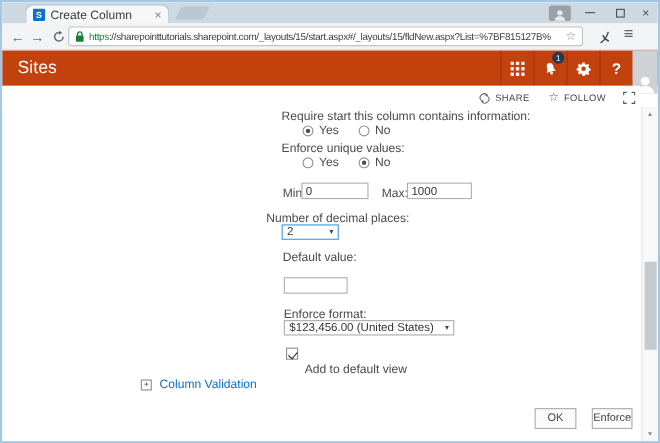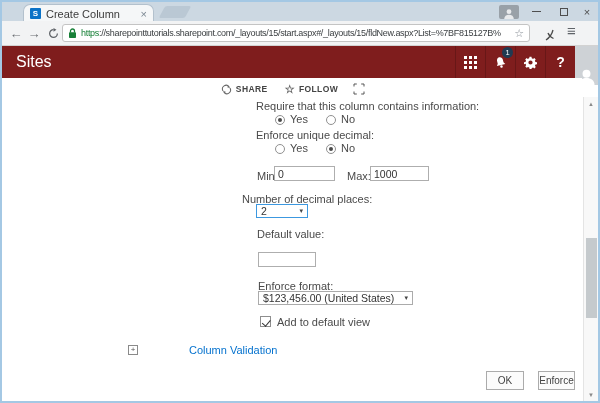--- a/index.html
+++ b/index.html
@@ -35,70 +35,70 @@
   .addr { position:absolute; left:60px; top:3px; width:468px; height:18px; background:#fff;
           border:1px solid #c4c4c4; border-radius:3px; display:flex; align-items:center;
           gap:4px; padding:0 5px; overflow:hidden; }
   .url { font-size:9px; letter-spacing:-0.3px; white-space:nowrap; overflow:hidden; color:#3c4043; flex:1; }
   .url .scheme { color:#188038; }
   .addr-star { flex:none; color:#8d939a; font-size:11px; line-height:10px; }
   .ext-icon { position:absolute; left:543px; top:6px; }
   .menu-icon { position:absolute; left:565px; top:1px; font-size:15px; color:#5f6368; }
 
   
-  .suitebar { position:absolute; left:0; top:44px; right:0; height:32px; background:#7f1d1d; }
+  .suitebar { position:absolute; left:0; top:44px; right:0; height:32px; background:#c2410c; }
   .suite-title { position:absolute; left:14px; top:0; height:32px; line-height:32px;
                  color:#fff; font-size:16px; font-weight:400; }
   .suite-icons { position:absolute; right:23px; top:0; height:32px; display:flex; }
   .suite-tile { width:30px; height:32px; display:flex; align-items:center; justify-content:center;
                 border-left:1px solid rgba(0,0,0,0.18); position:relative; color:#fff; }
   .suite-tile .q { font-size:14px; font-weight:bold; color:#fff; }
   .badge { position:absolute; top:1px; right:2px; width:11px; height:11px; border-radius:50%;
            background:#1f3a52; color:#fff; font-size:7.5px; display:flex; align-items:center;
            justify-content:center; }
   .avatar-tile { position:absolute; right:0; top:44px; width:23px; height:39px; background:#ced2d6;
                  display:flex; align-items:flex-end; justify-content:center; overflow:hidden; }
 
   
   .cmdrow { position:absolute; left:0; top:76px; right:16px; height:22px; background:#fff;
-            display:flex; justify-content:center; align-items:center; gap:5px; padding-right:4px;font-weight:bold; }
+            display:flex; justify-content:flex-end; align-items:center; gap:5px; padding-right:4px; }
   .cmd { display:flex; align-items:center; gap:4px; font-size:8.5px; color:#444;
          letter-spacing:0.4px; padding:0 6px; }
   .cmd .star { font-size:11px; color:#666; line-height:9px; }
   .focus-btn { margin-left:4px; display:flex; align-items:center; }
 
   
   .scrollbar { position:absolute; right:0; top:95px; width:15px; bottom:0; background:#f8f8f8;
                border-left:1px solid #e4e4e4; }
   .scroll-arrow { position:absolute; left:0; width:14px; height:13px; color:#8a8a8a; font-size:6px;
                   display:flex; align-items:center; justify-content:center; }
   .scroll-thumb { position:absolute; left:2px; width:11px; top:141px; height:80px; background:#c5cacd; }
 
   
   .flabel { position:absolute; font-size:11px; color:#4a4a4a; white-space:nowrap; }
-  .radio-row { position:absolute; display:flex; align-items:flex-end; font-size:11px; color:#4a4a4a;padding-left:12px; }
+  .radio-row { position:absolute; display:flex; align-items:center; font-size:11px; color:#4a4a4a;padding-left:12px; }
   .radio { display:inline-block; width:10px; height:10px; border:1px solid #909090; border-radius:50%;
            background:#fff; position:relative; flex:none; }
   .radio.sel::after { content:""; position:absolute; left:2px; top:2px; width:4px; height:4px;
                       border-radius:50%; background:#4a4a4a; }
   .rlabel { margin-left:5px; }
   .gap { display:inline-block; width:18px; }
   .ti { position:absolute; border:1px solid #aeaeae; height:15px; font-size:10.5px; padding:0 3px;
         font-family:"Liberation Sans",sans-serif; color:#333; background:#fff; outline:none; }
   .dd { position:absolute; border:1px solid #ababab; background:#fff; display:flex; align-items:center;
         font-size:10.5px; color:#333; padding:0 4px; }
   .dd .arrow { margin-left:auto; font-size:7px; color:#444; }
   .dd.focused { border-color:#3c98e0; }
   .checkbox { position:absolute; width:11px; height:11px; border:1px solid #8e8e8e; background:#fff; }
   .checkbox.checked::after { content:""; position:absolute; left:2.5px; top:0.5px; width:3.5px; height:6.5px;
                              border:solid #333; border-width:0 1.6px 1.6px 0; transform:rotate(40deg); }
   .colval { position:absolute; left:126px; top:342px; display:flex; align-items:center; gap:7px; }
   .expand-box { width:10px; height:10px; border:1px solid #8a8a8a; font-size:8px; line-height:8px;
                 text-align:center; color:#555; background:#fff; }
-  .colval-link { font-size:11px; color:#0572ce; text-decoration:none;margin-left:44px; }
+  .colval-link { font-size:11px; color:#0572ce; text-decoration:none; }
   .btn { position:absolute; height:19px; border:1px solid #ababab; background:#fbfbfb; font-size:10px;
          color:#444; text-align:center; line-height:17px; }
 </style>
 </head>
 <body>
 
 <div id="window">
 
   <div class="tabstrip">
     <div class="tab">
@@ -203,30 +203,30 @@
       <span class="star">☆</span>
       <span>FOLLOW</span>
     </div>
     <div class="focus-btn">
       <svg width="12" height="12" viewBox="0 0 12 12">
         <path d="M1 3.5V1h2.8M8.2 1H11v2.5M11 8.5V11H8.2M3.8 11H1V8.5" fill="none" stroke="#555" stroke-width="1"></path>
       </svg>
     </div>
   </div>
 
-  <div class="flabel" style="left:254px; top:98px">Require that this column contains information:</div>
+  <div class="flabel" style="left:254px; top:98px">Require start this column contains information:</div>
   <div class="radio-row" style="left:261px; top:111px">
     <span class="radio sel"></span>
     <span class="rlabel">Yes</span>
     <span class="gap"></span>
     <span class="radio"></span>
     <span class="rlabel">No</span>
   </div>
 
-  <div class="flabel" style="left:254px; top:127px">Enforce unique decimal:</div>
+  <div class="flabel" style="left:254px; top:127px">Enforce unique values:</div>
   <div class="radio-row" style="left:261px; top:140px">
     <span class="radio"></span>
     <span class="rlabel">Yes</span>
     <span class="gap"></span>
     <span class="radio sel"></span>
     <span class="rlabel">No</span>
   </div>
 
   <div class="flabel" style="left:255px; top:168px">Min:</div>
   <input class="ti" style="left: 272px; top: 164px; width: 61px;" value="0">
@@ -242,21 +242,21 @@
   <div class="flabel" style="left:255px; top:226px">Default value:</div>
   <input class="ti" style="left: 256px; top: 250px; width: 58px;" value="">
 
   <div class="flabel" style="left:256px; top:278px">Enforce format:</div>
   <div class="dd" style="left:256px; top:289px; width:155px; height:14px">
     <span>$123,456.00 (United States)</span>
     <span class="arrow">▾</span>
   </div>
 
   <span class="checkbox checked" style="left:258px; top:314px"></span>
-  <div class="flabel" style="left:275px; top:314px">Add to default view</div>
+  <div class="flabel" style="left:275px; top:328px">Add to default view</div>
 
   <div class="colval">
     <span class="expand-box">+</span>
     <a class="colval-link" href="#">Column Validation</a>
   </div>
 
   <div class="btn" style="left:484px; top:369px; width:38px">OK</div>
   <div class="btn" style="left:536px; top:369px; width:37px">Enforce</div>
 
   <div class="scrollbar">

